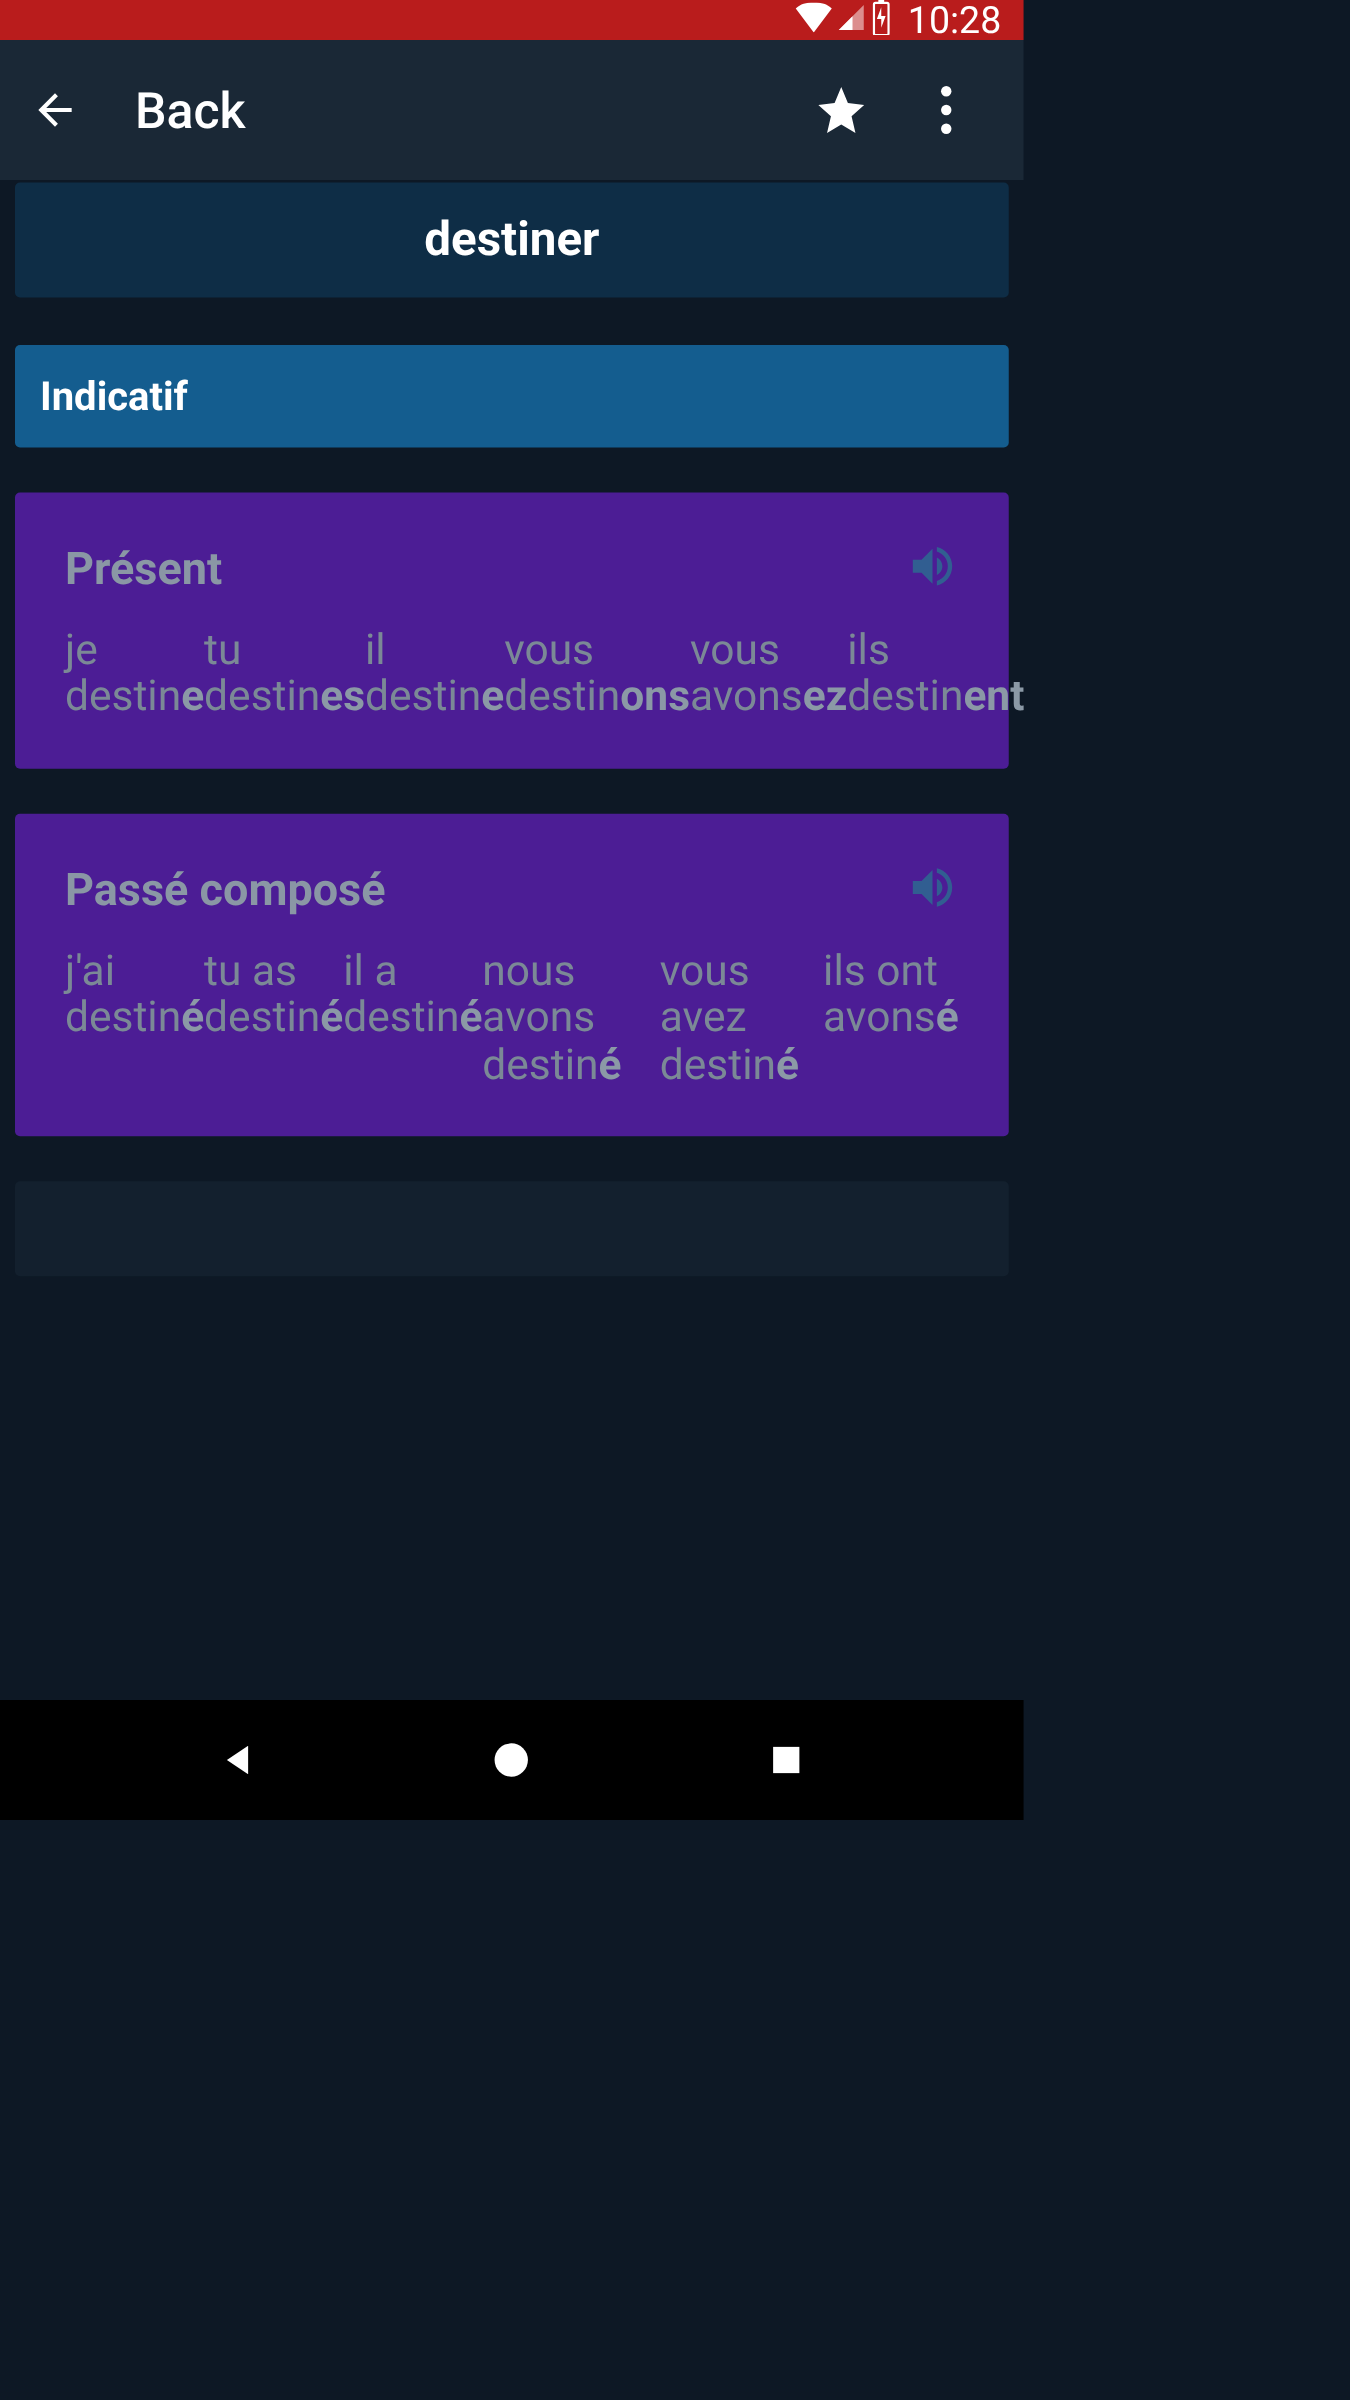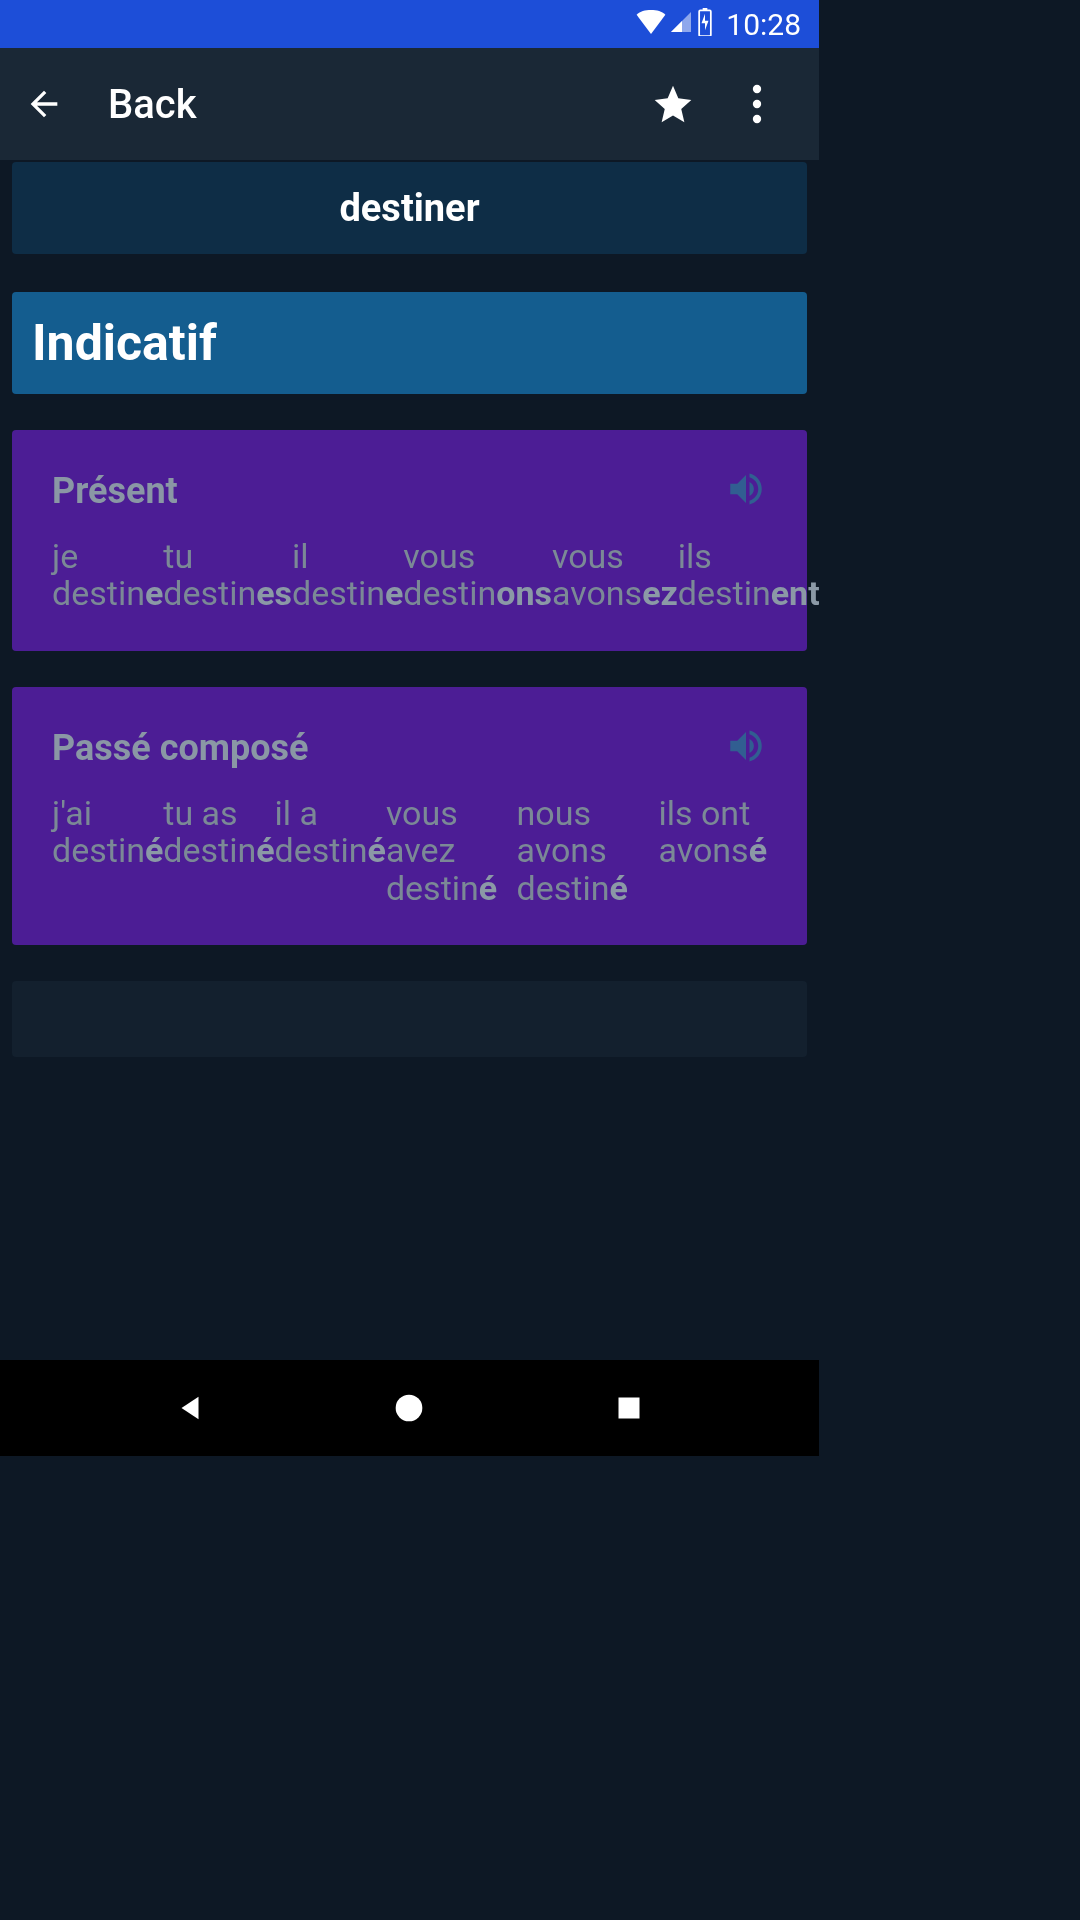--- a/index.html
+++ b/index.html
@@ -11,22 +11,22 @@
       width: 819px;
       height: 1456px;
       background: #0d1825;
       color: #fff;
       font-family: Roboto, -apple-system, sans-serif;
       overflow: hidden;
       position: relative;
     }
     
     .status-bar {
-      height: 48px;
-      background: #1d4ed8;
+      height: 32px;
+      background: #b91c1c;
       display: flex;
       justify-content: flex-end;
       align-items: center;
       padding-right: 18px;
       gap: 4px;
     }
     .status-icons {
       display: flex;
       align-items: center;
       gap: 2px;
@@ -88,21 +88,21 @@
       font-weight: 700;
     }
     .mood-banner {
       background: #145d8f;
       border-radius: 4px;
       padding: 22px 20px;
       margin-bottom: 36px;
     }
     .mood-text {
       color: #fff;
-      font-size: 50px;
+      font-size: 32px;
       font-weight: 700;
     }
     .tense-card {
       background: #4c1d95;
       border-radius: 4px;
       padding: 38px 40px;
       margin-bottom: 36px;
       position: relative;
     }
     .tense-header {
@@ -246,22 +246,22 @@
       <span class="speaker-btn">
         <svg width="42" height="42" viewBox="0 0 24 24">
             <path fill="currentColor" d="M3 9v6h4l5 5V4L7 9H3zm13.5 3c0-1.8-1-3.3-2.5-4v8c1.5-.7 2.5-2.2 2.5-4zM14 3.2v2.1c2.9.9 5 3.5 5 6.7s-2.1 5.8-5 6.7v2.1c4-0.9 7-4.5 7-8.8s-3-7.9-7-8.8z"></path>
           </svg>
       </span>
     </div>
     <div class="conjugation-list">
       <div class="conj-line"><span>j'ai destin</span><span class="conj-bold">é</span></div>
       <div class="conj-line"><span>tu as destin</span><span class="conj-bold">é</span></div>
       <div class="conj-line"><span>il a destin</span><span class="conj-bold">é</span></div>
+      <div class="conj-line"><span>nous avons destin</span><span class="conj-bold">é</span></div>
       <div class="conj-line"><span>vous avez destin</span><span class="conj-bold">é</span></div>
-      <div class="conj-line"><span>nous avons destin</span><span class="conj-bold">é</span></div>
       <div class="conj-line"><span>ils ont avons</span><span class="conj-bold">é</span></div>
     </div>
   </div>
 
   <div class="tense-peek"></div>
 </div>
 
 <div class="nav-bar">
   <div class="nav-btn">
     <svg width="34" height="34" viewBox="0 0 24 24">

